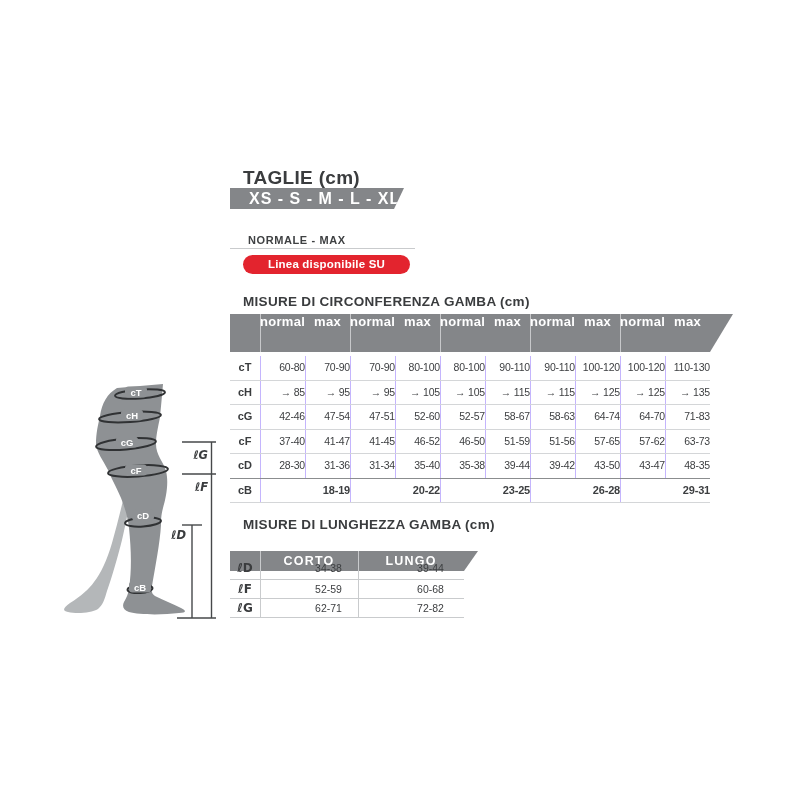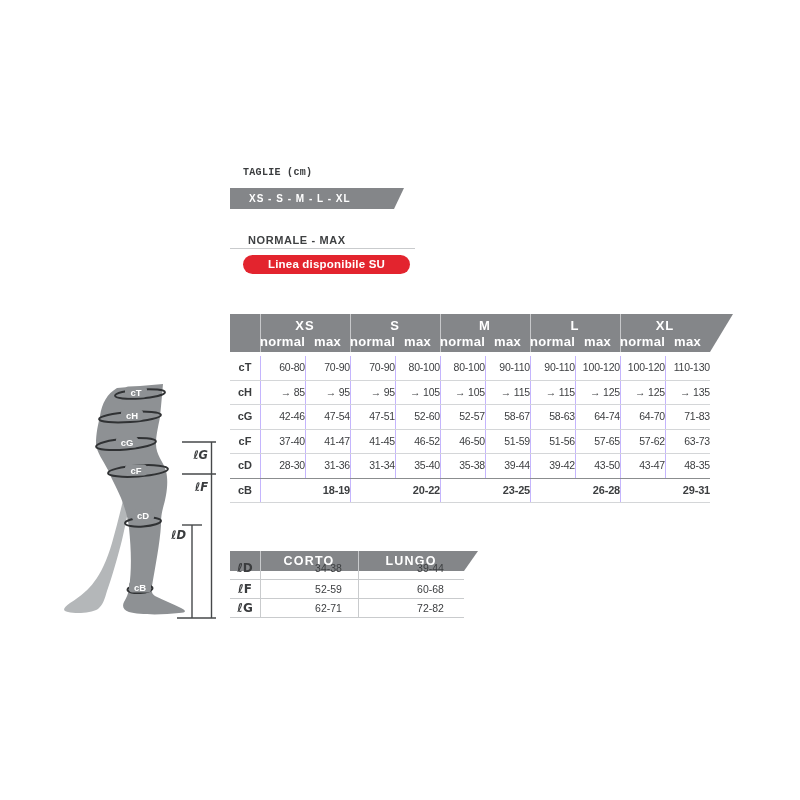--- a/index.html
+++ b/index.html
@@ -1,24 +1,24 @@
 <!DOCTYPE html>
 <html><head>
 <meta charset="utf-8">
 <style>
   html,body{margin:0;padding:0;background:#ffffff;}
   .canvas{position:relative;width:800px;height:800px;background:#ffffff;overflow:hidden;
           font-family:"Liberation Sans","DejaVu Sans",sans-serif;color:#3a3c3e;}
   .abs{position:absolute;}
   .sec-title{position:absolute;font-weight:bold;color:#3a3c3e;letter-spacing:.3px;}
   
-  #taglie-title{left:243px;top:167px;font-size:10px;font-family:Liberation Mono, monospace;}
+  #taglie-title{left:243px;top:167px;font-size:19px;}
   #sizes-bar{left:230px;top:188px;width:174px;height:21px;background:#848689;
              clip-path:polygon(0 0,100% 0,calc(100% - 10px) 100%,0 100%);
-             color:#fff;font-weight:bold;font-size:10px;line-height:22px;
+             color:#fff;font-weight:bold;font-size:16px;line-height:22px;
              padding-left:19px;letter-spacing:1px;box-sizing:border-box;}
   .opt-row{position:absolute;left:230px;width:185px;height:19px;line-height:20px;
            padding-left:18px;font-size:11px;font-weight:bold;letter-spacing:.6px;
            border-bottom:1px solid #c9cbcd;box-sizing:border-box;color:#3f4143;}
   #opt-normale{top:211px;margin-top:19px;} #opt-corto{top:230px;}
   #badge{left:243px;top:255px;width:167px;height:19px;border-radius:10px;background:#e3242e;
          color:#fff;font-weight:bold;font-size:11.5px;line-height:19px;text-align:center;
          letter-spacing:.2px;}
   
   #circ-title{left:243px;top:294px;font-size:13.5px;}
@@ -116,29 +116,22 @@
     <text class="len-label" x="153" y="101" text-anchor="end">ℓG</text>
     <text class="len-label" x="153" y="133" text-anchor="end">ℓF</text>
     <text class="len-label" x="131" y="181" text-anchor="end">ℓD</text>
   </svg>
 
   <div class="sec-title" id="taglie-title">TAGLIE (cm)</div>
   <div class="abs" id="sizes-bar" style="background: rgb(132, 134, 137);">XS - S - M - L - XL</div>
   <div class="opt-row" id="opt-normale">NORMALE - MAX</div>
   <div class="abs" id="badge" style="background: rgb(227, 36, 46);">Linea disponibile SU MISURA</div>
 
+  <div class="sec-title" id="circ-title">MISURE DI CIRCONFERENZA GAMBA (cm)</div>
   <div class="abs" id="circ-header" style="background: rgb(132, 134, 137);">
-    <div class="hrow" id="circ-h1">
-        <div class="hcell hspacer"></div>
-        <div class="hcell hsize">XS</div>
-        <div class="hcell hsize">S</div>
-        <div class="hcell hsize">M</div>
-        <div class="hcell hsize">L</div>
-        <div class="hcell hsize">XL</div>
-      </div>
     <div class="hrow" id="circ-h2">
         <div class="hcell hspacer"></div>
         <div class="hcell hsub">normal</div>
         <div class="hcell hsub">max</div>
         <div class="hcell hsub">normal</div>
         <div class="hcell hsub">max</div>
         <div class="hcell hsub">normal</div>
         <div class="hcell hsub">max</div>
         <div class="hcell hsub">normal</div>
         <div class="hcell hsub">max</div>
@@ -220,20 +213,21 @@
       <div class="trow">
         <div class="tlabel">cB</div>
         <div class="tcell wide">18-19</div>
         <div class="tcell wide">20-22</div>
         <div class="tcell wide">23-25</div>
         <div class="tcell wide">26-28</div>
         <div class="tcell wide">29-31</div>
       </div>
     </div>
 
+  <div class="sec-title" id="len-title">MISURE DI LUNGHEZZA GAMBA (cm)</div>
   <div class="abs" id="len-header" style="background: rgb(132, 134, 137);">
     <div class="lh-spacer"></div>
     <div class="lh-col lh-corto">CORTO</div>
     <div class="lh-col lh-lungo">LUNGO</div>
     <div class="vdiv vdiv-short" style="left:30px;"></div>
     <div class="vdiv vdiv-short" style="left:128px;"></div>
   </div>
   <div class="abs" id="len-body">
       <div class="lrow">
         <div class="llabel">ℓD</div>

